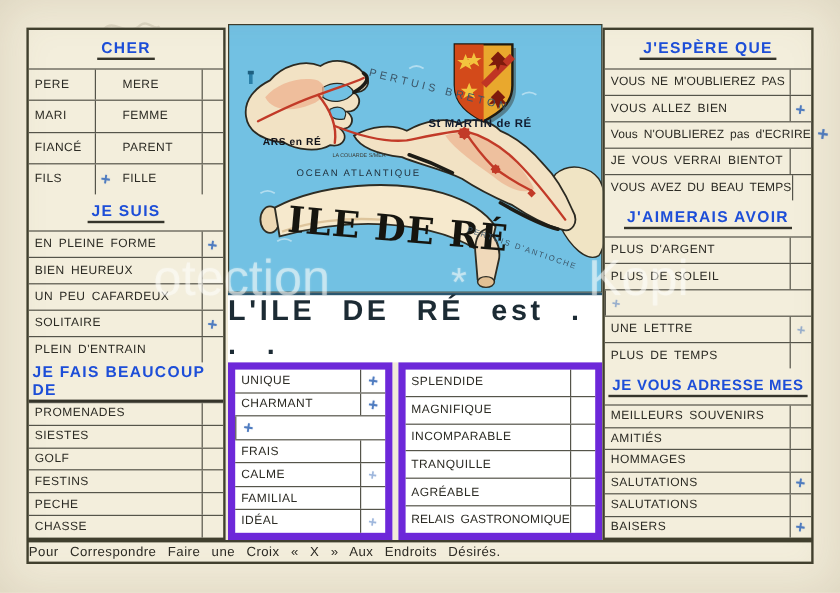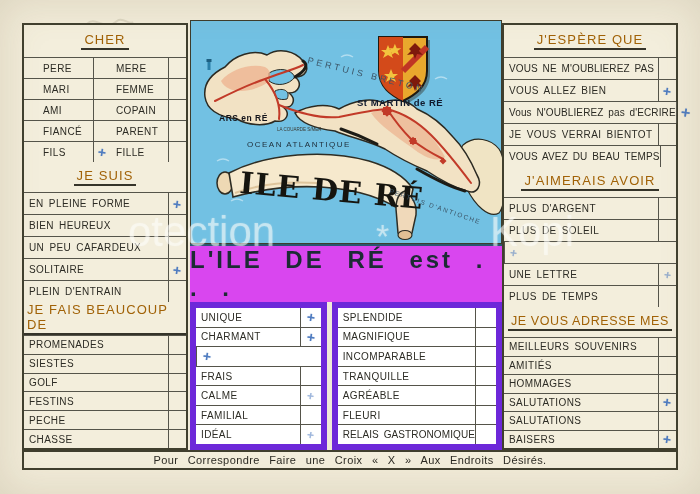--- a/index.html
+++ b/index.html
@@ -10,57 +10,57 @@
   }
   body::after{content:"";position:absolute;inset:0;pointer-events:none;
     box-shadow:inset 0 0 40px rgba(120,105,70,.18);}
   .panel{
     position:absolute;box-sizing:border-box;
     border:2px solid #403f2e;background:#f3eedc;
     display:flex;flex-direction:column;
   }
   .sec{display:flex;flex-direction:column}
   .sec-h{display:flex;align-items:center;justify-content:center;
-    font-weight:normal;font-size:13px;letter-spacing:1.1px;color:#a16207}
+    font-weight:bold;font-size:13px;letter-spacing:1.1px;color:#1d4ed8}
   .sec-h .u{border-bottom:2px solid #35342a;padding:0 3px 1px}
   .sec-h.tight{font-size:12.5px;letter-spacing:.6px}
   .rows{display:flex;flex-direction:column;flex:1}
   .row{display:flex;flex:1;align-items:stretch;border-top:1.3px solid #55544a}
   .lbl{flex:1;display:flex;align-items:center;padding-left:5px;
     font-size:10px;letter-spacing:.4px;word-spacing:2px;color:#2c2b24;white-space:nowrap}
   .lbl.sm{font-size:10px;letter-spacing:.1px}
   .cb{width:17px;flex:0 0 17px;border-left:1.3px solid #55544a;
     display:flex;align-items:center;justify-content:center}
   .mark{color:#4f7cc0;font-size:14px;font-weight:bold;line-height:1;
     transform:rotate(8deg);text-shadow:0 0 1px rgba(79,124,192,.4)}
   .faint .mark{opacity:.55;font-size:12px}
-  .fixed{flex:0 0 50px;padding-left:19px;display:flex;align-items:center;
+  .fixed{flex:0 0 50px;padding-left:5px;display:flex;align-items:center;
     font-size:10px;letter-spacing:.4px;white-space:nowrap}
 
   
   .map-wrap{position:absolute;left:190px;top:20px;width:312px;height:224px;
     background:#72c1e3;border:1px solid #3d3c2c;box-sizing:border-box}
   .map-wrap svg{overflow:visible;display:block}
   .band{position:absolute;left:190px;top:244px;width:312px;height:58px;
-    background:#d946ef;border-top:2px solid #2a566f;box-sizing:border-box;
+    background:#ffffff;border-top:2px solid #2a566f;box-sizing:border-box;
     display:flex;align-items:center;justify-content:center}
   .tagline{font-size:24px;letter-spacing:3px;word-spacing:13px;color:#1c2b34;font-weight:bold}
   .ctable{position:absolute;left:190px;top:302px;width:312px;height:148px;
     display:flex;box-sizing:border-box}
   .ctable .half{flex:1;display:flex;flex-direction:column;
     border:6px solid #6d28d9;background:#ffffff;box-sizing:border-box}
   .ctable .gapcol{flex:0 0 5px}
   .ctable .row{border-top:1.3px solid #55544a}
   .ctable .row:first-child{border-top:none}
   .ctable .lbl{font-size:10px}
   .ctable .cb{width:20px;flex:0 0 20px}
 
   .footer{position:absolute;left:22px;top:450px;width:656px;height:20px;
     box-sizing:border-box;border:2px solid #403f2e;background:#f3eedc;
-    display:flex;align-items:center;justify-content:center;
+    display:flex;align-items:center;
     font-size:11px;letter-spacing:.4px;word-spacing:6px;color:#2c2b24}
 
   .watermark{position:absolute;left:128px;top:210px;width:446px;height:46px;
     display:flex;justify-content:space-between;align-items:flex-end;
     font-size:42px;color:rgba(253,253,250,.5);pointer-events:none;z-index:9;
     text-shadow:0 0 2px rgba(255,255,255,.25);font-weight:normal}
   .pencil{position:absolute;left:55px;top:12px;pointer-events:none;opacity:.45}
 </style>
 </head>
 <body>
@@ -86,30 +86,20 @@
       <div class="cb">
           <span class="mark"></span>
         </div>
     </div>
     <div class="row">
       <div class="fixed">MARI</div>
       <div class="cb">
           <span class="mark"></span>
         </div>
       <div class="lbl">FEMME</div>
-      <div class="cb">
-          <span class="mark"></span>
-        </div>
-    </div>
-    <div class="row">
-      <div class="fixed">AMI</div>
-      <div class="cb">
-          <span class="mark"></span>
-        </div>
-      <div class="lbl">COPAIN</div>
       <div class="cb">
           <span class="mark"></span>
         </div>
     </div>
     <div class="row">
       <div class="fixed">FIANCÉ</div>
       <div class="cb">
           <span class="mark"></span>
         </div>
       <div class="lbl">PARENT</div>
@@ -370,26 +360,20 @@
           <span class="mark"></span>
         </div>
     </div>
     <div class="row">
       <div class="lbl">AGRÉABLE</div>
       <div class="cb">
           <span class="mark"></span>
         </div>
     </div>
     <div class="row">
-      <div class="lbl">FLEURI</div>
-      <div class="cb">
-          <span class="mark"></span>
-        </div>
-    </div>
-    <div class="row">
       <div class="lbl sm">RELAIS GASTRONOMIQUE</div>
       <div class="cb">
           <span class="mark"></span>
         </div>
     </div>
   </div>
 </div>
 
 <div class="panel" style="left:502px;top:23px;width:176px;height:427px">
 

